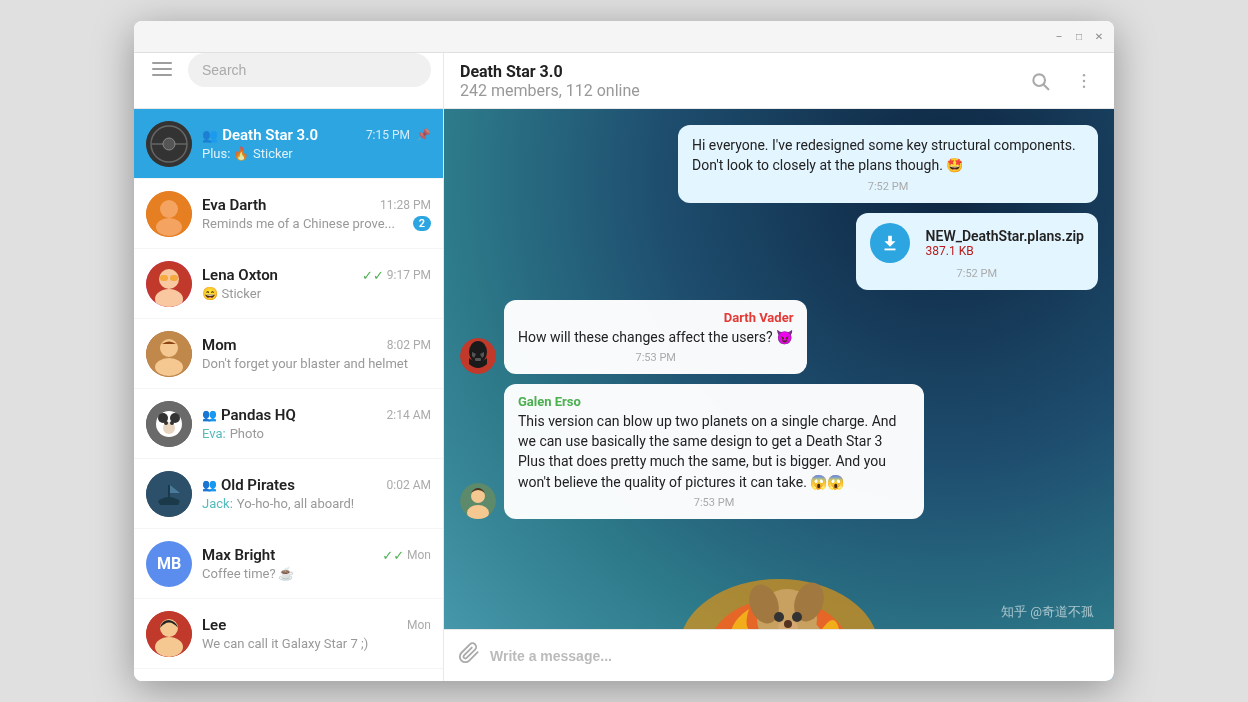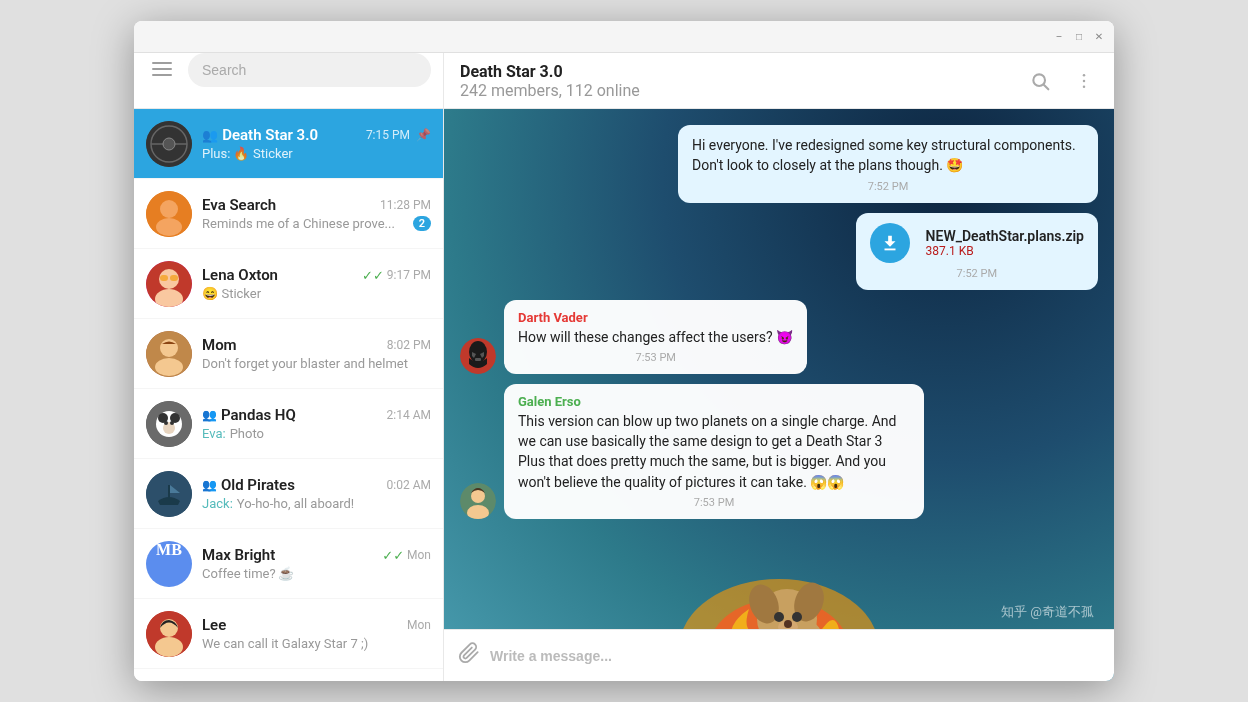--- a/index.html
+++ b/index.html
@@ -96,25 +96,24 @@
       gap: 10px;
       min-height: 70px;
     }
     .chat-item.active {
       background: #2ca5e0;
     }
     .avatar {
       width: 46px; height: 46px;
       border-radius: 50%;
       flex-shrink: 0;
-      display: flex; justify-content: center;
+      display: flex; align-items: center; justify-content: center;
       font-size: 16px; font-weight: 600; color: #fff;
       overflow: hidden;
       position: relative;
-      font-family: Liberation Serif, serif;
     }
     .chat-info {
       flex: 1;
       min-width: 0;
     }
     .chat-name-row {
       display: flex;
       align-items: center;
       justify-content: space-between;
       margin-bottom: 2px;
@@ -238,21 +237,21 @@
       width: 36px; height: 36px;
       border-radius: 50%;
       flex-shrink: 0;
       overflow: hidden;
     }
     .msg-sender {
       font-size: 13px; font-weight: 700;
       margin-bottom: 2px;
     }
     .sender-green { color: #4caf50; }
-    .sender-red { color: #e53935; }
+    .sender-red { color: #e53935; text-align: right; }
     .msg-text {
       font-size: 14px; color: #222; line-height: 1.45;
     }
     .msg-time {
       font-size: 11px; color: #aaa;
       text-align: center;
       margin-top: 4px;
     }
     .file-bubble {
       display: flex;
@@ -369,21 +368,21 @@
 
             <svg width="46" height="46" viewBox="0 0 46 46">
               <circle cx="23" cy="23" r="23" fill="#e67e22"></circle>
               <circle cx="23" cy="18" r="9" fill="#f4a460"></circle>
               <ellipse cx="23" cy="36" rx="13" ry="9" fill="#f4a460"></ellipse>
             </svg>
           </div>
           <div class="chat-info">
             <div class="chat-name-row">
               <div class="chat-name">
-                <span>Eva Search</span>
+                <span>Eva Darth</span>
               </div>
               <span class="chat-time">11:28 PM</span>
             </div>
             <div class="chat-preview" style="justify-content:space-between;">
               <span>Reminds me of a Chinese prove...</span>
               <span class="badge">2</span>
             </div>
           </div>
         </div>
 

